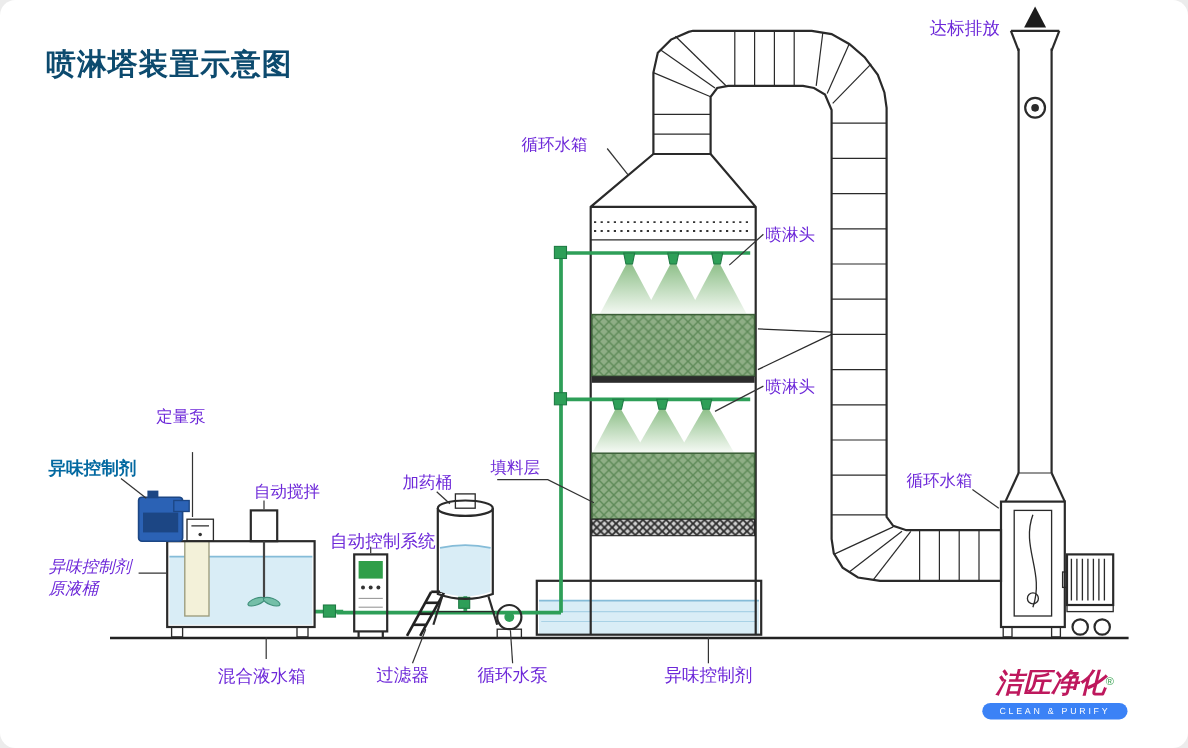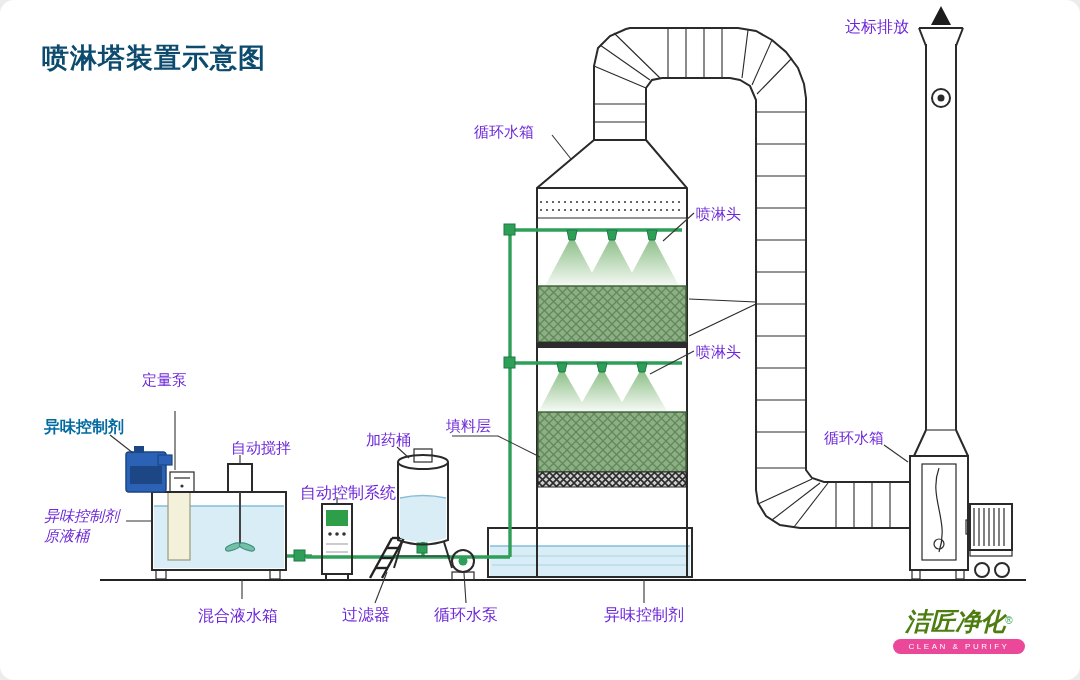--- a/index.html
+++ b/index.html
@@ -5,23 +5,23 @@
   html,body{margin:0;padding:0;background:#ececec;}
   .canvas{position:relative;width:1080px;height:680px;background:#ffffff;border-radius:14px;overflow:hidden;font-family:"Liberation Sans",sans-serif;}
   svg{position:absolute;left:0;top:0;}
   .lbl{position:absolute;font-size:15px;color:#6d28d9;line-height:1.32;white-space:nowrap;}
   .lbl.big{font-size:16px;}
   .lbl.small{font-size:16px;}
   .lbl.wrap{white-space:normal;}
   .lbl.orange{color:#0369a1;font-weight:bold;font-size:16px;}
   .title{position:absolute;left:42px;top:40px;font-size:27px;font-weight:bold;color:#0c4a6e;letter-spacing:1px;}
   .logo{position:absolute;left:893px;top:608px;width:132px;text-align:center;}
-  .logo .name{font-size:25px;font-weight:bold;font-style:italic;color:#4d7c0f;line-height:1.1;}
+  .logo .name{font-size:25px;font-weight:bold;font-style:italic;color:#be185d;line-height:1.1;}
   .logo .reg{font-size:10px;vertical-align:super;color:#2f9e49;}
-  .logo .pill{margin-top:3px;background:#ec4899;color:#fff;font-size:8px;letter-spacing:2.5px;border-radius:8px;padding:3px 0;}
+  .logo .pill{margin-top:3px;background:#3b82f6;color:#fff;font-size:8px;letter-spacing:2.5px;border-radius:8px;padding:3px 0;}
   .ln{stroke:#2a2a2a;stroke-width:2;fill:none;}
   .thin{stroke:#2a2a2a;stroke-width:1.2;fill:none;}
   .rib{stroke:#2a2a2a;stroke-width:1.1;}
   .pipe{stroke:#2e9f58;stroke-width:3.4;fill:none;}
   .valve{fill:#2e9f58;stroke:#1f7a44;stroke-width:1;}
   .leader{stroke:#333;stroke-width:1.1;fill:none;}
   .dot{stroke:#333;stroke-width:1.6;stroke-dasharray:2 4;fill:none;}
   .waterline{stroke:#a9d2e6;stroke-width:1;}
   .surface{stroke:#85bcd8;stroke-width:1.6;}
   .water{fill:#d9edf6;}

